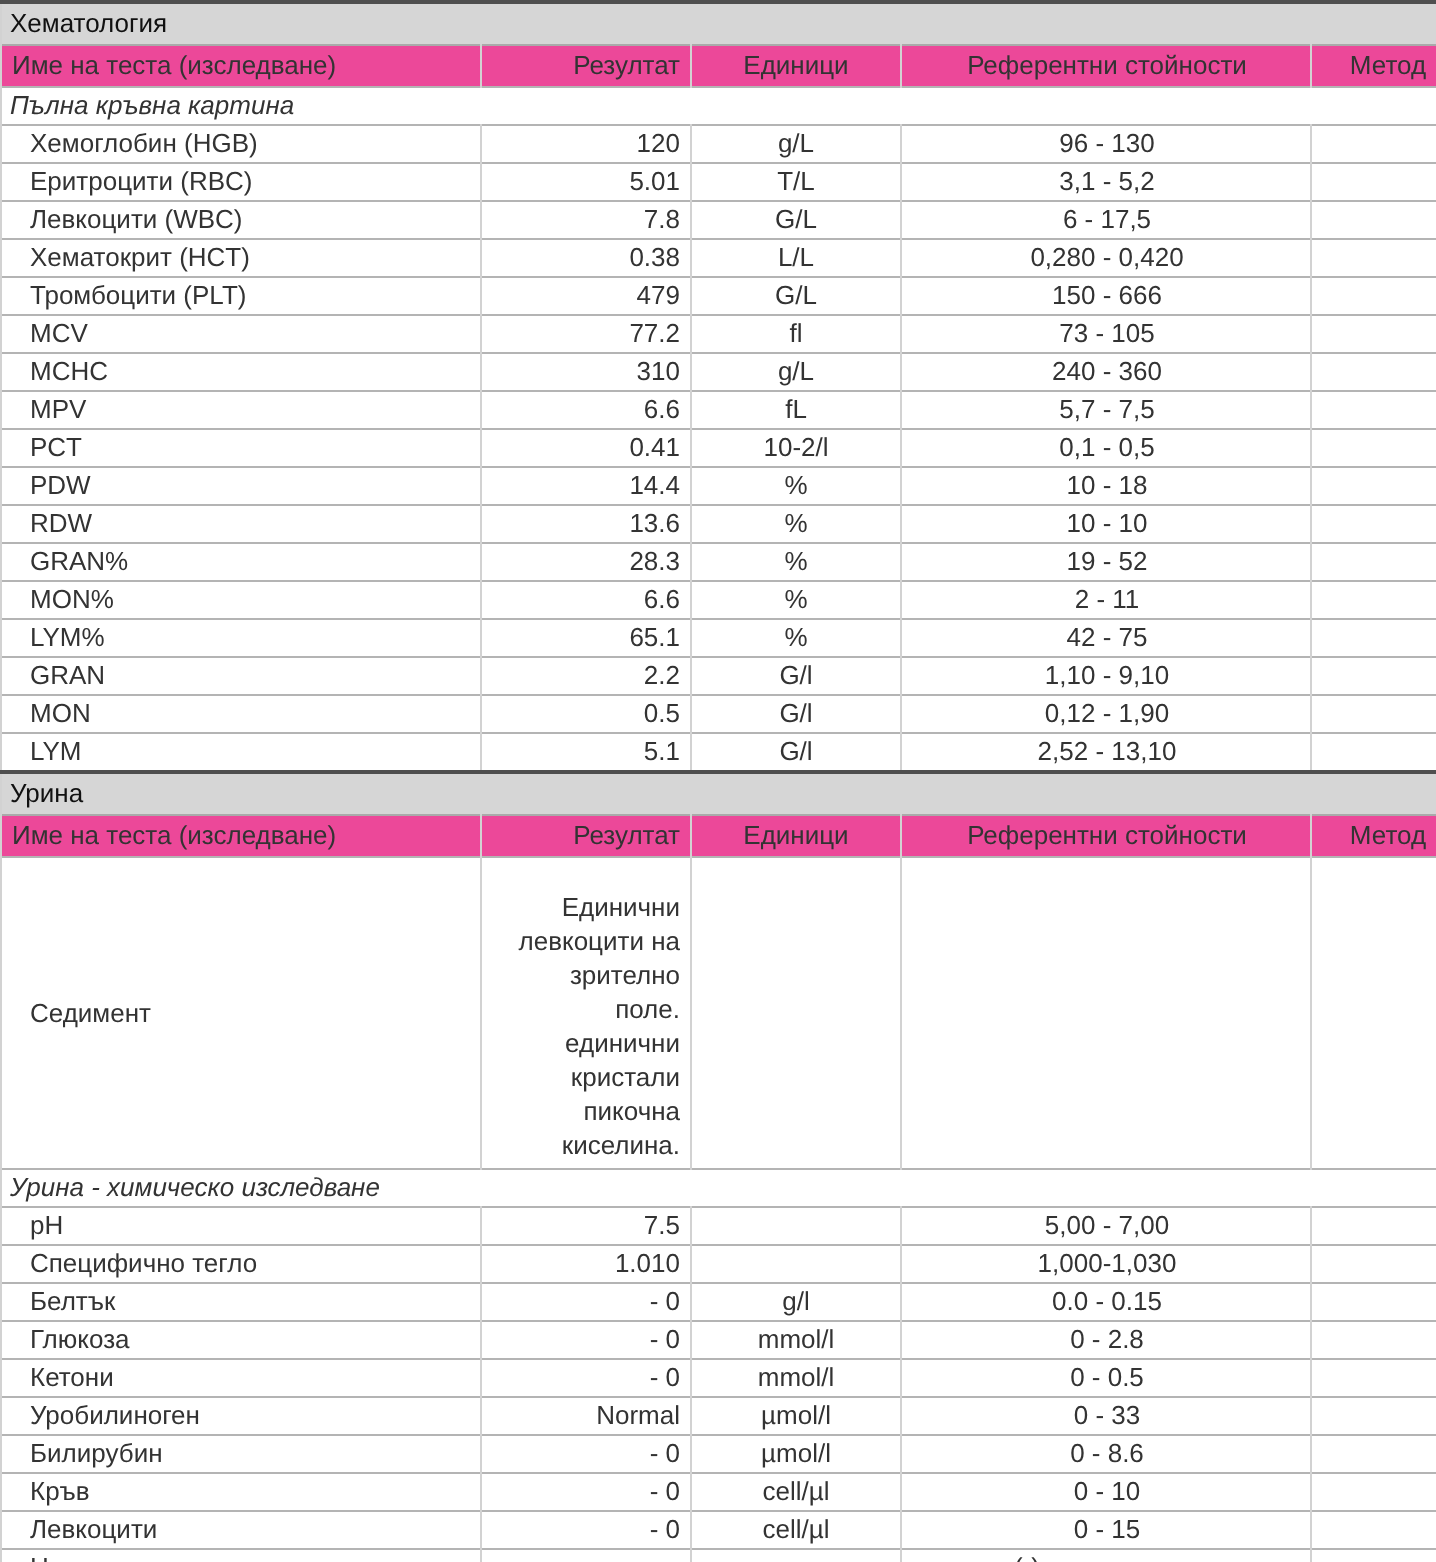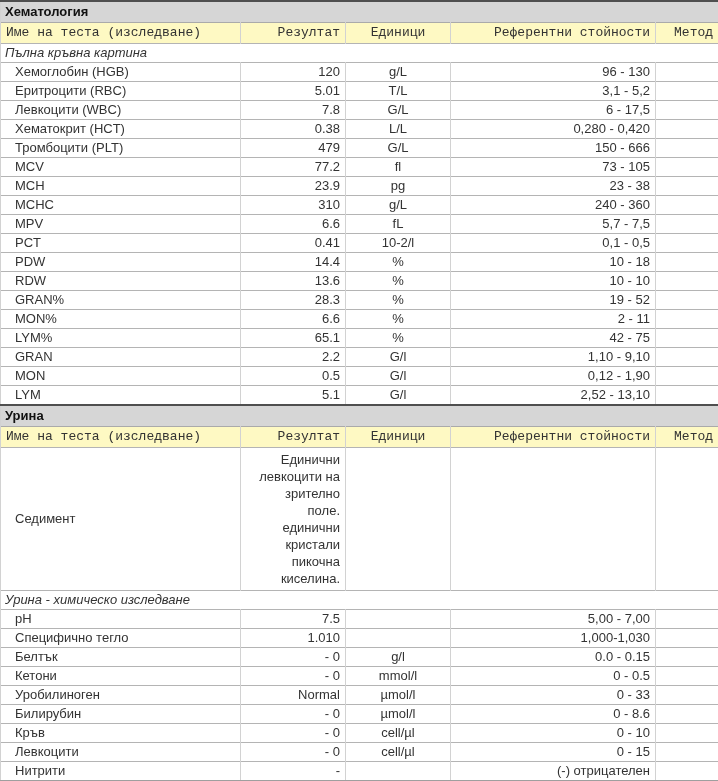--- a/index.html
+++ b/index.html
@@ -21,43 +21,42 @@
     border-bottom: 0;
     font-size: 13px;
     line-height: 14px;
     padding: 2px 5px;
     vertical-align: middle;
     overflow: hidden;
     white-space: nowrap;
   }
   tr.section-title-row td {
     background: #d6d6d6;
-    font-weight: bold;
+    font-weight: normal;
     color: #111;
     border-top: 2px solid #4f4f4f;
     padding: 3px 4px;
   }
   tr.header-row td {
-    background: #fef9c3;
+    background: #ec4899;
     color: #333;
     padding: 3px 5px;
     border-top: 1px solid #aaa;
-    font-family: Liberation Mono, monospace;
   }
   tr.group-row td { padding: 2px 4px; font-style: italic; }
   tr.data-row td.c-name { padding-left: 14px; margin-left: 24px; }
   .c-result { text-align: right; }
   .c-units { text-align: center; }
-  .c-reference { text-align: right; padding-left: 6px !important; }
+  .c-reference { text-align: center; padding-left: 6px !important; }
   .c-method { text-align: right; }
   tr.multiline td { vertical-align: middle; }
   tr.multiline td.c-result {
     white-space: pre-line;
     line-height: 17px;
-    padding-top: 3px;
+    padding-top: 16px;
     padding-bottom: 3px;
   }
 </style>
 </head>
 <body>
 
 <div class="report">
   <table class="lab">
     <colgroup>
       <col style="width:240px">
@@ -116,27 +115,20 @@
           <td class="c-method"></td>
         </tr>
         <tr class="data-row">
           <td class="c-name">MCV</td>
           <td class="c-result">77.2</td>
           <td class="c-units">fl</td>
           <td class="c-reference">73 - 105</td>
           <td class="c-method"></td>
         </tr>
         <tr class="data-row">
-          <td class="c-name">MCH</td>
-          <td class="c-result">23.9</td>
-          <td class="c-units">pg</td>
-          <td class="c-reference">23 - 38</td>
-          <td class="c-method"></td>
-        </tr>
-        <tr class="data-row">
           <td class="c-name">MCHC</td>
           <td class="c-result">310</td>
           <td class="c-units">g/L</td>
           <td class="c-reference">240 - 360</td>
           <td class="c-method"></td>
         </tr>
         <tr class="data-row">
           <td class="c-name">MPV</td>
           <td class="c-result">6.6</td>
           <td class="c-units">fL</td>
@@ -248,20 +240,27 @@
           <td class="c-method"></td>
         </tr>
         <tr class="data-row">
           <td class="c-name">Белтък</td>
           <td class="c-result">- 0</td>
           <td class="c-units">g/l</td>
           <td class="c-reference">0.0 - 0.15</td>
           <td class="c-method"></td>
         </tr>
         <tr class="data-row">
+          <td class="c-name">Глюкоза</td>
+          <td class="c-result">- 0</td>
+          <td class="c-units">mmol/l</td>
+          <td class="c-reference">0 - 2.8</td>
+          <td class="c-method"></td>
+        </tr>
+        <tr class="data-row">
           <td class="c-name">Кетони</td>
           <td class="c-result">- 0</td>
           <td class="c-units">mmol/l</td>
           <td class="c-reference">0 - 0.5</td>
           <td class="c-method"></td>
         </tr>
         <tr class="data-row">
           <td class="c-name">Уробилиноген</td>
           <td class="c-result">Normal</td>
           <td class="c-units">µmol/l</td>

